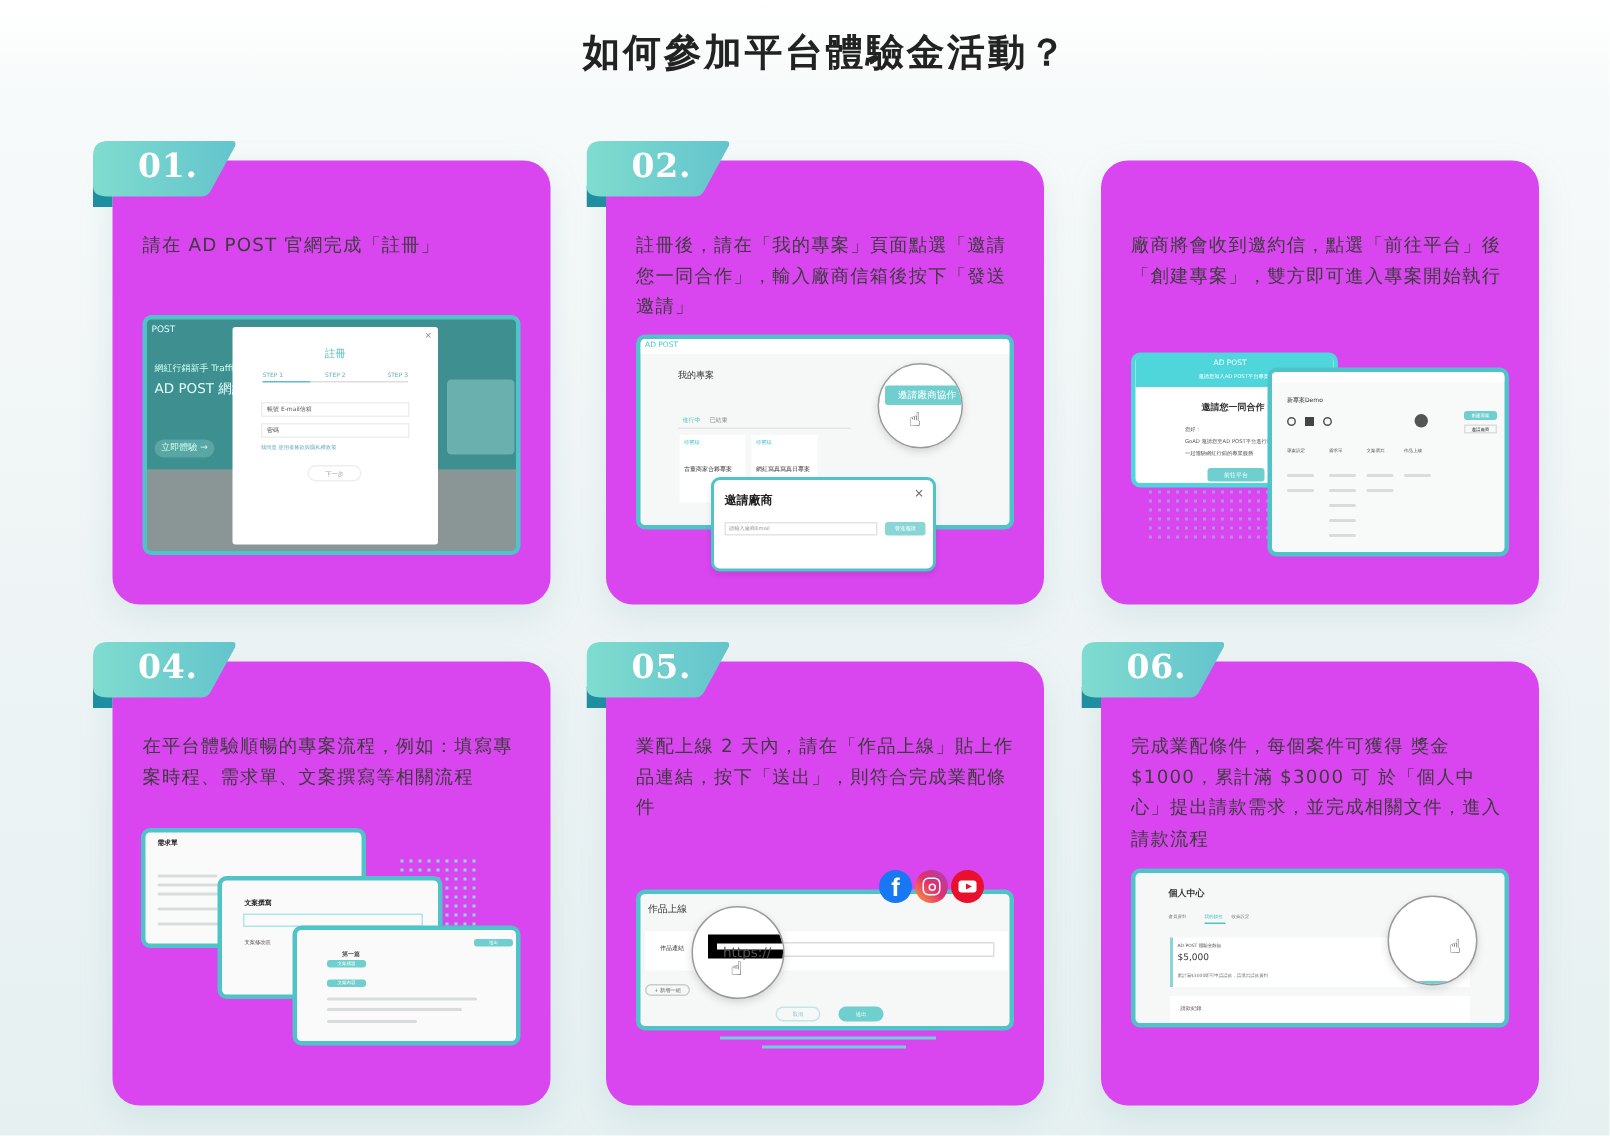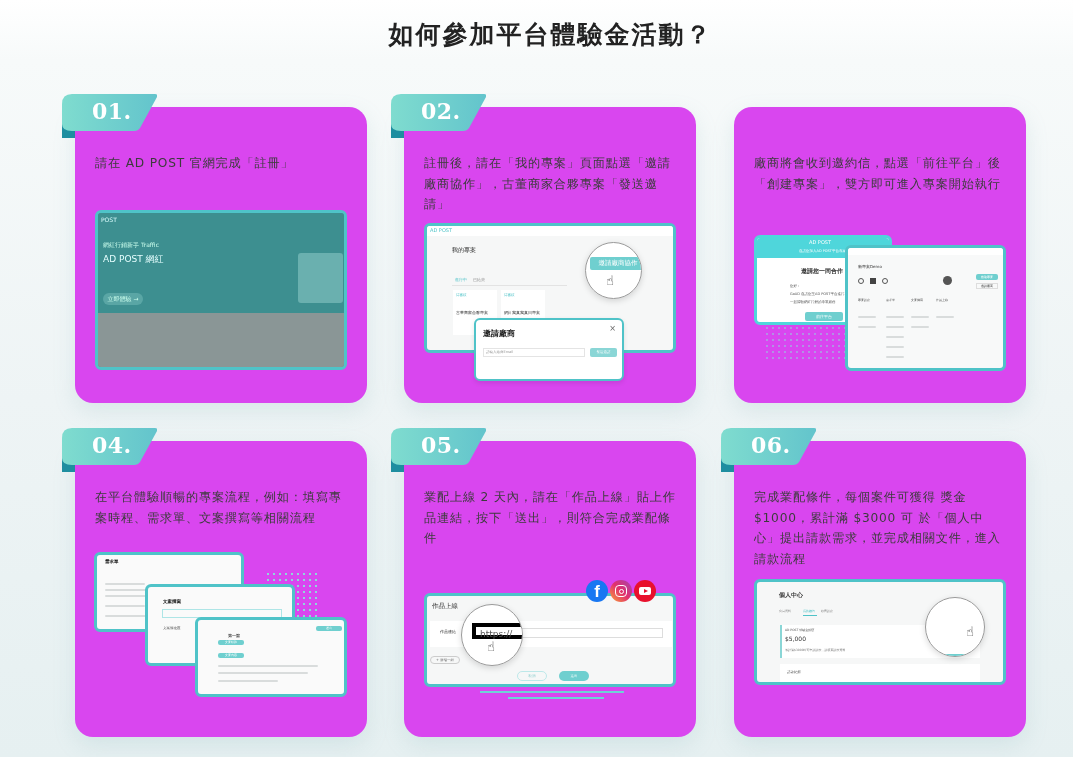--- a/index.html
+++ b/index.html
@@ -74,38 +74,53 @@
 
   <div class="shot" style="left:20px; top:103px; width:252px; height:160px; background:#4a9c9b;">
     <div style="position:absolute;left:0;top:0;width:100%;height:100px;background:#3d8f90;"></div>
     <div style="position:absolute;left:0;top:100px;width:100%;height:60px;background:#8a9696;"></div>
     <span class="mini" style="left:3px;top:3px;color:#dff;">POST</span>
     <span class="mini" style="left:5px;top:28px;color:#cfe;">網紅行銷新手 Traffic</span>
     <span class="mini" style="left:5px;top:40px;font-size:9px;color:#e6ffff;">AD POST 網紅</span>
     <div style="position:absolute;left:5px;top:80px;width:40px;height:12px;border-radius:6px;background:#5aa6a5;color:#cfe;font-size:6px;text-align:center;line-height:12px;">立即體驗 →</div>
     <div style="position:absolute;left:200px;top:40px;width:45px;height:50px;background:#6ab0af;border-radius:3px;"></div>
 
+    <div style="position:absolute;left:57px;top:5px;width:137px;height:145px;background:#fff;border-radius:2px;">
+      <span class="mini" style="right:4px;top:2px;color:#888;">×</span>
+      <div style="position:absolute;left:0;right:0;top:13px;text-align:center;font-size:7px;color:#5bbfc3;">註冊</div>
+      <div style="position:absolute;left:20px;right:20px;top:29px;display:flex;justify-content:space-between;font-size:4px;color:#6ab;">
+        <span>STEP 1</span>
+        <span>STEP 2</span>
+        <span>STEP 3</span>
+      </div>
+      <div style="position:absolute;left:20px;top:36px;width:32px;height:1px;background:#5bbfc3;"></div>
+      <div style="position:absolute;left:52px;top:36px;width:65px;height:1px;background:#ddd;"></div>
+      <div style="position:absolute;left:19px;top:50px;width:99px;height:10px;border:1px solid #eee;font-size:4px;line-height:8px;padding-left:3px;color:#555;">帳號  E-mail信箱</div>
+      <div style="position:absolute;left:19px;top:64px;width:99px;height:10px;border:1px solid #eee;font-size:4px;line-height:8px;padding-left:3px;color:#555;">密碼</div>
+      <div style="position:absolute;left:19px;top:78px;font-size:3.5px;color:#6ab;">我同意 使用者條款與隱私權政策</div>
+      <div style="position:absolute;left:50px;top:92px;width:36px;height:11px;border:1px solid #eee;border-radius:6px;font-size:4px;text-align:center;line-height:9px;color:#aaa;">下一步</div>
+    </div>
   </div>
 </div>
 
 <div class="card" style="left:404px; top:107px;">
   <div class="badge">
     <svg width="95" height="44" viewBox="0 0 95 44">
       <defs>
           <linearGradient id="bg2" x1="0" x2="1">
             <stop offset="0" stop-color="#7fdccf"></stop>
             <stop offset="1" stop-color="#63c4cc"></stop>
           </linearGradient>
         </defs>
       <path d="M0 30 L0 44 L13 44 L13 30 Z" fill="#1e8ea0"></path>
       <path d="M10 0 L93 0 Q96 0 95 3 L78 34 Q76 37 72 37 L10 37 Q0 37 0 30 L0 10 Q0 0 10 0 Z" fill="url(#bg2)"></path>
     </svg>
     <span class="badge-num">02.</span>
   </div>
-  <div class="card-desc">註冊後，請在「我的專案」頁面點選「邀請廠商協作」，古董商家合夥專案「發送邀請」</div>
+  <div class="card-desc">註冊後，請在「我的專案」頁面點選「邀請您一同合作」，輸入廠商信箱後按下「發送邀請」</div>
 
   <div class="shot" style="left:20px; top:116px; width:252px; height:130px;">
     <div style="position:absolute;left:0;top:0;right:0;height:10px;background:#fff;"></div>
     <span class="mini" style="left:3px;top:1px;color:#4fc3c8;font-size:5px;">AD POST</span>
     <span class="mini" style="left:25px;top:20px;font-size:6px;color:#333;">我的專案</span>
     <span class="mini" style="left:28px;top:51px;font-size:4px;color:#4fc3c8;">進行中</span>
     <span class="mini" style="left:46px;top:51px;font-size:4px;color:#888;">已結束</span>
     <div style="position:absolute;left:25px;top:59px;width:115px;height:1px;background:#e3e3e3;"></div>
     <div style="position:absolute;left:26px;top:64px;width:44px;height:45px;background:#fff;">
       <span class="mini" style="left:3px;top:3px;font-size:3.5px;color:#4fc3c8;">待審核</span>
@@ -228,21 +243,21 @@
   <div class="shot" style="left:20px; top:152px; width:252px; height:94px; background:#f6f7f7;">
     <span class="mini" style="left:5px;top:6px;font-size:6.5px;color:#333;">作品上線</span>
     <div style="position:absolute;left:3px;top:25px;width:242px;height:26px;background:#fff;"></div>
     <span class="mini" style="left:13px;top:33px;font-size:4px;color:#333;">作品連結</span>
     <div style="position:absolute;left:48px;top:32px;width:188px;height:10px;border:1px solid #ddd;background:#fff;"></div>
     <div style="position:absolute;left:3px;top:60px;width:30px;height:8px;border:1px solid #ccc;border-radius:5px;font-size:3.5px;text-align:center;line-height:6px;color:#666;">+ 新增一組</div>
     <div style="position:absolute;left:90px;top:75px;width:30px;height:10px;border:1px solid #bde8e9;border-radius:6px;font-size:3.5px;text-align:center;line-height:8px;color:#8cc;">取消</div>
     <div class="tealbtn" style="left:132px;top:75px;width:30px;height:10px;line-height:10px;font-size:3.5px;border-radius:6px;">送出</div>
   </div>
   <div class="magnifier" style="left:57px; top:163px; width:62px; height:62px;">
-    <div style="position:absolute;left:10px;top:18px;width:60px;height:16px;border:4px solid #000000;background:#fff;font-size:9px;line-height:14px;padding-left:4px;color:#555;font-family:'DejaVu Sans',sans-serif;">https://</div>
+    <div style="position:absolute;left:10px;top:18px;width:60px;height:16px;border:6px solid #000000;background:#fff;font-size:9px;line-height:14px;padding-left:4px;color:#555;font-family:'DejaVu Sans',sans-serif;">https://</div>
     <span class="cursor" style="left:25px;top:34px;">☝</span>
   </div>
 
   <div style="position:absolute;left:182px;top:139px;width:22px;height:22px;border-radius:50%;background:#1877f2;color:#fff;font-weight:bold;font-size:17px;text-align:center;line-height:24px;font-family:'Liberation Sans',sans-serif;">f</div>
   <div style="position:absolute;left:206px;top:139px;width:22px;height:22px;border-radius:50%;background:linear-gradient(45deg,#f9a23a,#e1306c,#a445b2);">
     <div style="position:absolute;left:5px;top:5px;width:12px;height:12px;border:1.5px solid #fff;border-radius:4px;"></div>
     <div style="position:absolute;left:8.5px;top:8.5px;width:5px;height:5px;border:1.5px solid #fff;border-radius:50%;"></div>
   </div>
   <div style="position:absolute;left:230px;top:139px;width:22px;height:22px;border-radius:50%;background:#e8112d;">
     <div style="position:absolute;left:5px;top:7px;width:12px;height:8px;background:#fff;border-radius:2px;"></div>

